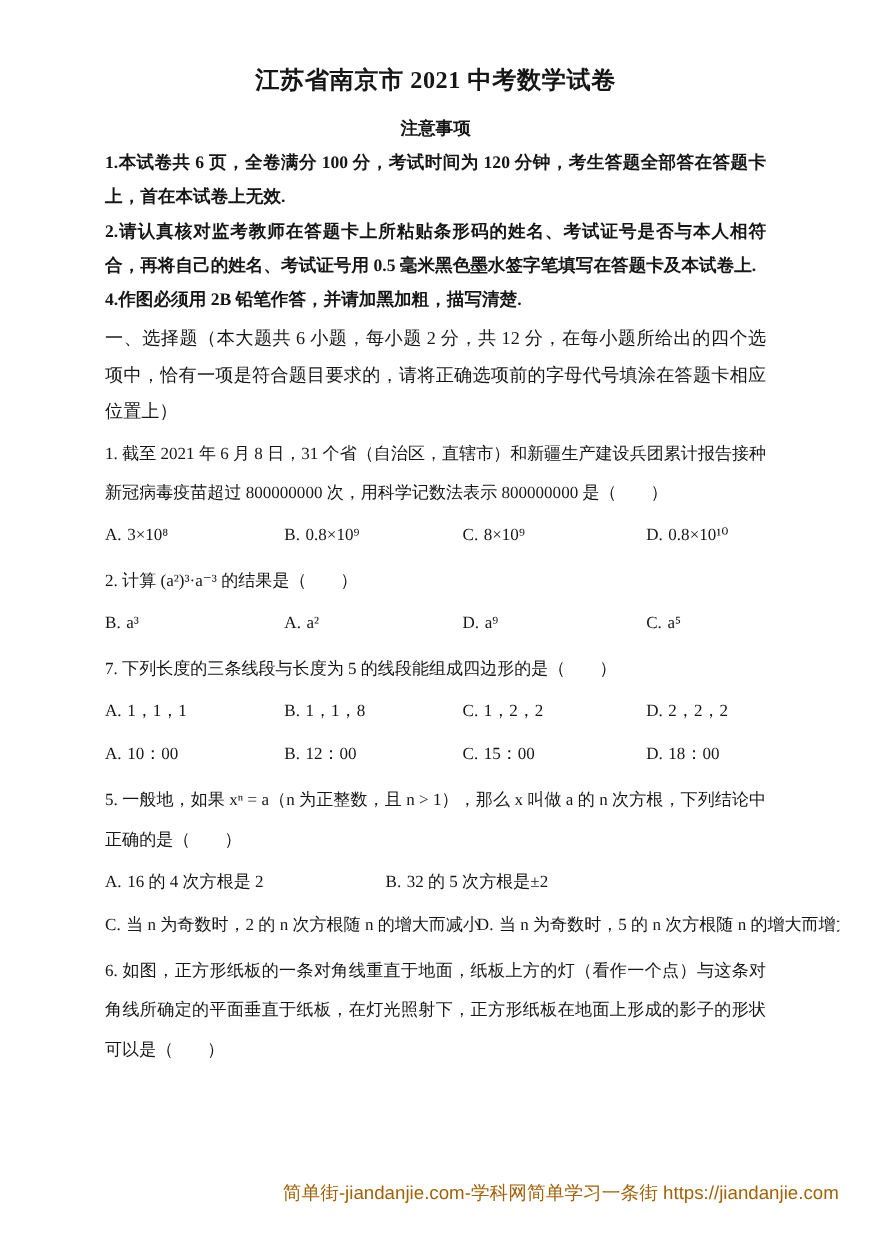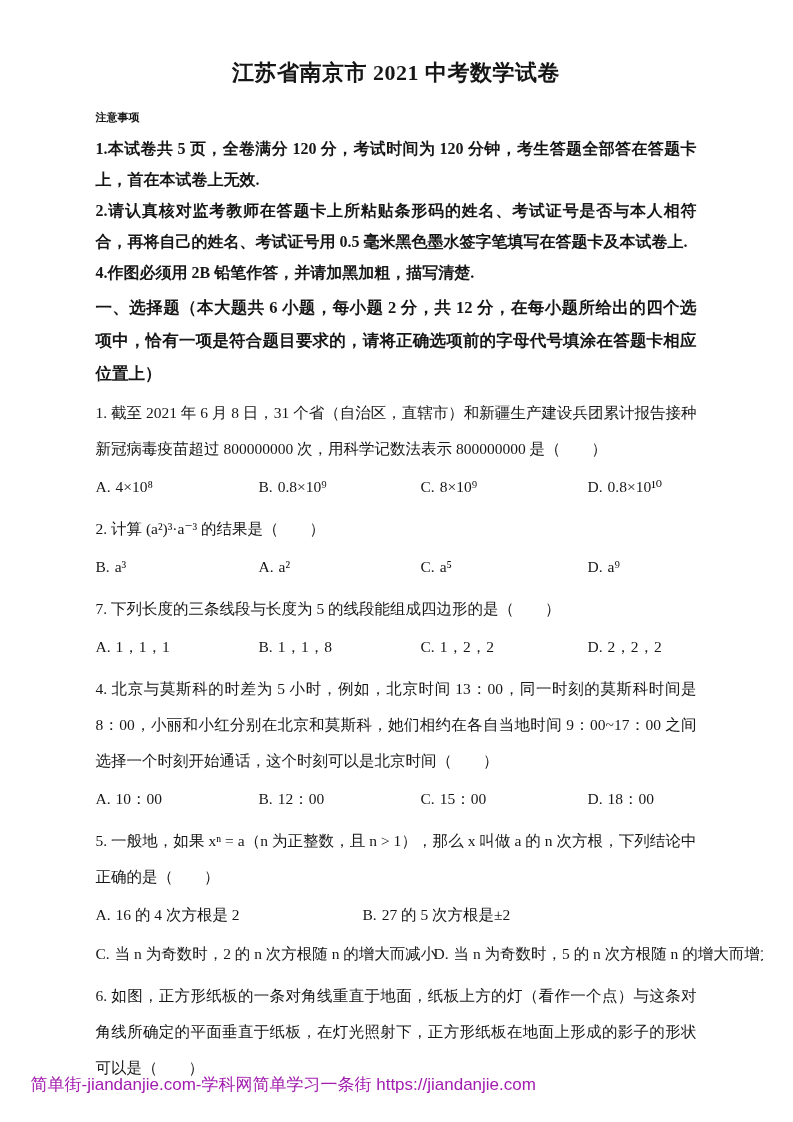--- a/index.html
+++ b/index.html
@@ -15,129 +15,129 @@
   }
   .content { padding: 58px 66px 0 65px; }
   .title {
     font-size: 22px;
     font-weight: 700;
     text-align: center;
     margin: 0 0 14px 0;
     letter-spacing: 0.5px;
   }
   .notice-heading {
-    font-size: 11px;
+    font-size: 16px;
     font-weight: 700;
     line-height: 31px;
     margin: 0;
+    text-align: center;
   }
   .notice-item {
     font-size: 16px;
     font-weight: 700;
     line-height: 31px;
     margin: 0;
     text-align: justify;
   }
   .section-heading {
     font-size: 16.5px;
-    font-weight: 700;
+    font-weight: 400;
     line-height: 33px;
     margin: 3px 0 2px 0;
     text-align: justify;
   }
   .question { margin-top: 5px; }
   .qtext {
     font-size: 15.5px;
     line-height: 36px;
     margin: 0;
     text-align: justify;
   }
   .opts {
     display: grid;
     font-size: 15.5px;
     line-height: 30px;
     margin: 5px 0 9px 0;
   }
   .opts4 { grid-template-columns: 163px 162px 167px auto; }
-  .opts2a { grid-template-columns: 255px auto; gap: 12px; }
+  .opts2a { grid-template-columns: 255px auto; }
   .opts2b { grid-template-columns: 338px auto; }
   .opt { white-space: nowrap; }
   .opt .lbl { margin-right: 5px; }
   .footer {
     position: absolute;
     left: 0; right: 0;
     bottom: 26px;
-    text-align: left;
-    color: #a21caf;
+    text-align: right;
+    color: #a16207;
     font-size: 17px;
     font-family: "Liberation Sans", "DejaVu Sans", sans-serif;
   }
 </style>
 </head>
 <body>
 
 <div class="page">
   <div class="content">
 
     <h1 class="title">江苏省南京市 2021 中考数学试卷</h1>
 
     <div>
       <p class="notice-heading">注意事项</p>
-      <p class="notice-item">1.本试卷共 5 页，全卷满分 120 分，考试时间为 120 分钟，考生答题全部答在答题卡上，首在本试卷上无效.</p>
+      <p class="notice-item">1.本试卷共 6 页，全卷满分 100 分，考试时间为 120 分钟，考生答题全部答在答题卡上，首在本试卷上无效.</p>
       <p class="notice-item">2.请认真核对监考教师在答题卡上所粘贴条形码的姓名、考试证号是否与本人相符合，再将自己的姓名、考试证号用 0.5 毫米黑色墨水签字笔填写在答题卡及本试卷上.</p>
       <p class="notice-item">4.作图必须用 2B 铅笔作答，并请加黑加粗，描写清楚.</p>
     </div>
 
     <p class="section-heading">一、选择题（本大题共 6 小题，每小题 2 分，共 12 分，在每小题所给出的四个选项中，恰有一项是符合题目要求的，请将正确选项前的字母代号填涂在答题卡相应位置上）</p>
 
     <div class="question">
       <p class="qtext">1. 截至 2021 年 6 月 8 日，31 个省（自治区，直辖市）和新疆生产建设兵团累计报告接种新冠病毒疫苗超过 800000000 次，用科学记数法表示 800000000 是（　　）</p>
       <div class="opts opts4">
-        <span class="opt"><span class="lbl">A.</span><span>4×10⁸</span></span>
+        <span class="opt"><span class="lbl">A.</span><span>3×10⁸</span></span>
         <span class="opt"><span class="lbl">B.</span><span>0.8×10⁹</span></span>
         <span class="opt"><span class="lbl">C.</span><span>8×10⁹</span></span>
         <span class="opt"><span class="lbl">D.</span><span>0.8×10¹⁰</span></span>
       </div>
     </div>
 
     <div class="question">
       <p class="qtext">2. 计算 (a²)³·a⁻³ 的结果是（　　）</p>
       <div class="opts opts4">
         <span class="opt"><span class="lbl">B.</span><span>a³</span></span>
         <span class="opt"><span class="lbl">A.</span><span>a²</span></span>
+        <span class="opt"><span class="lbl">D.</span><span>a⁹</span></span>
         <span class="opt"><span class="lbl">C.</span><span>a⁵</span></span>
-        <span class="opt"><span class="lbl">D.</span><span>a⁹</span></span>
       </div>
     </div>
 
     <div class="question">
       <p class="qtext">7. 下列长度的三条线段与长度为 5 的线段能组成四边形的是（　　）</p>
       <div class="opts opts4">
         <span class="opt"><span class="lbl">A.</span><span>1，1，1</span></span>
         <span class="opt"><span class="lbl">B.</span><span>1，1，8</span></span>
         <span class="opt"><span class="lbl">C.</span><span>1，2，2</span></span>
         <span class="opt"><span class="lbl">D.</span><span>2，2，2</span></span>
       </div>
     </div>
 
     <div class="question">
-      <p class="qtext">4. 北京与莫斯科的时差为 5 小时，例如，北京时间 13：00，同一时刻的莫斯科时间是 8：00，小丽和小红分别在北京和莫斯科，她们相约在各自当地时间 9：00~17：00 之间选择一个时刻开始通话，这个时刻可以是北京时间（　　）</p>
       <div class="opts opts4">
         <span class="opt"><span class="lbl">A.</span><span>10：00</span></span>
         <span class="opt"><span class="lbl">B.</span><span>12：00</span></span>
         <span class="opt"><span class="lbl">C.</span><span>15：00</span></span>
         <span class="opt"><span class="lbl">D.</span><span>18：00</span></span>
       </div>
     </div>
 
     <div class="question">
       <p class="qtext">5. 一般地，如果 xⁿ = a（n 为正整数，且 n &gt; 1），那么 x 叫做 a 的 n 次方根，下列结论中正确的是（　　）</p>
       <div class="opts opts2a">
         <span class="opt"><span class="lbl">A.</span><span>16 的 4 次方根是 2</span></span>
-        <span class="opt"><span class="lbl">B.</span><span>27 的 5 次方根是±2</span></span>
+        <span class="opt"><span class="lbl">B.</span><span>32 的 5 次方根是±2</span></span>
       </div>
       <div class="opts opts2b">
         <span class="opt"><span class="lbl">C.</span><span>当 n 为奇数时，2 的 n 次方根随 n 的增大而减小</span></span>
         <span class="opt"><span class="lbl">D.</span><span>当 n 为奇数时，5 的 n 次方根随 n 的增大而增大</span></span>
       </div>
     </div>
 
     <div class="question">
       <p class="qtext">6. 如图，正方形纸板的一条对角线重直于地面，纸板上方的灯（看作一个点）与这条对角线所确定的平面垂直于纸板，在灯光照射下，正方形纸板在地面上形成的影子的形状可以是（　　）</p>
     </div>

